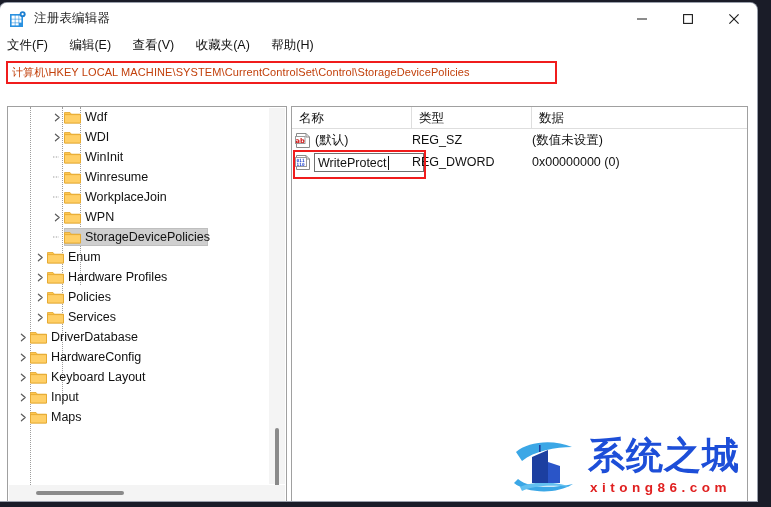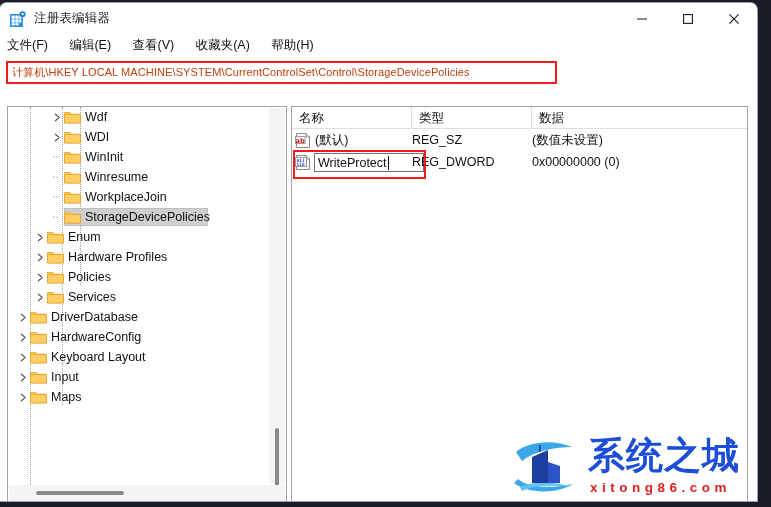--- a/index.html
+++ b/index.html
@@ -437,20 +437,34 @@
             <div class="tnode">
               <div class="row-inner" style="padding-left: 42px;">
                 <span class="dots"><svg width="14" height="20" viewBox="0 0 14 20">
       <line x1="3" y1="10" x2="9" y2="10" stroke="#9d9d9d" stroke-width="1" stroke-dasharray="1.4 1.4"></line>
     </svg></span>
                 <span class="folder"><svg width="17" height="14" viewBox="0 0 17 14">
       <path d="M0.5 2.5 H6 L7.4 4.2 H16.5 V13 H0.5 Z" fill="#ffc64d" stroke="#e2a62c" stroke-width="0.8"></path>
       <path d="M0.5 4.6 H16.5 V13 H0.5 Z" fill="#ffcf66" stroke="#e2a62c" stroke-width="0.8"></path>
     </svg></span>
                 <span class="label">WorkplaceJoin</span>
+              </div>
+            </div>
+            <div class="tnode">
+              <div class="row-inner" style="padding-left: 42px;">
+                <span class="arrow">
+                  <svg width="9" height="9" viewBox="0 0 9 9">
+      <path d="M2.4 1.2 L6.2 4.5 L2.4 7.8" fill="none" stroke="#5c5c5c" stroke-width="1.2" stroke-linecap="round" stroke-linejoin="round"></path>
+    </svg>
+                </span>
+                <span class="folder"><svg width="17" height="14" viewBox="0 0 17 14">
+      <path d="M0.5 2.5 H6 L7.4 4.2 H16.5 V13 H0.5 Z" fill="#ffc64d" stroke="#e2a62c" stroke-width="0.8"></path>
+      <path d="M0.5 4.6 H16.5 V13 H0.5 Z" fill="#ffcf66" stroke="#e2a62c" stroke-width="0.8"></path>
+    </svg></span>
+                <span class="label">WPN</span>
               </div>
             </div>
             <div class="tnode selected">
               <div class="selbox" style="left: 56px; width: 144px;"></div>
               <div class="row-inner" style="padding-left: 42px;">
                 <span class="dots"><svg width="14" height="20" viewBox="0 0 14 20">
       <line x1="3" y1="10" x2="9" y2="10" stroke="#9d9d9d" stroke-width="1" stroke-dasharray="1.4 1.4"></line>
     </svg></span>
                 <span class="folder"><svg width="17" height="14" viewBox="0 0 17 14">
       <path d="M0.5 2.5 H6 L7.4 4.2 H16.5 V13 H0.5 Z" fill="#ffc64d" stroke="#e2a62c" stroke-width="0.8"></path>

